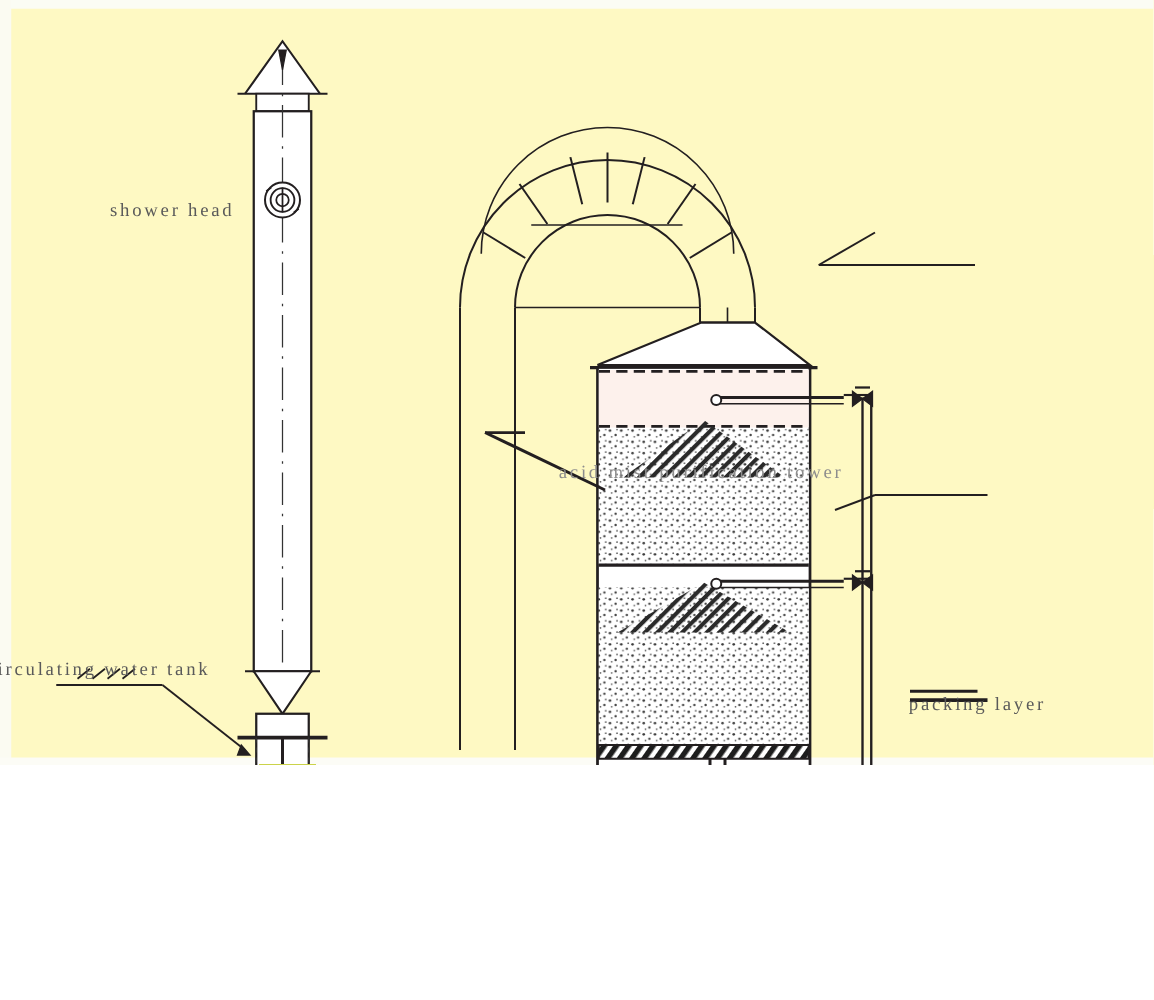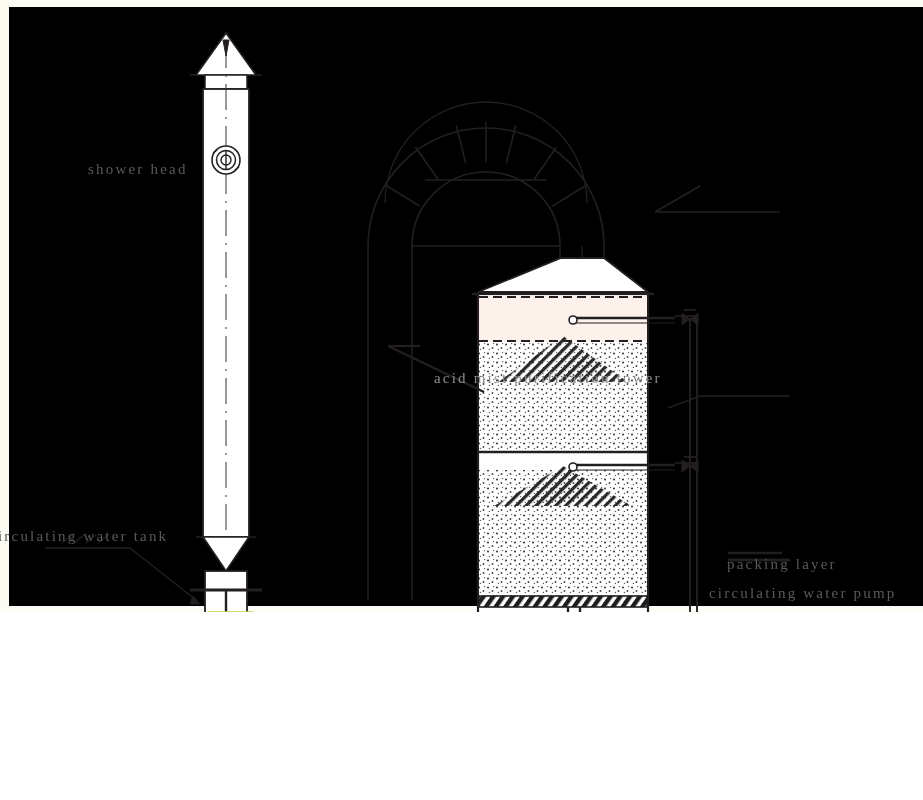--- a/index.html
+++ b/index.html
@@ -1,24 +1,24 @@
 <!DOCTYPE html>
 <html><head>
 <meta charset="utf-8">
 <style>
   html,body{margin:0;padding:0;background:#ffffff;}
   body{width:923px;height:800px;font-family:"Liberation Serif",serif;}
-  #stage{position:relative;width:923px;height:612px;background:#000000;overflow:hidden;}
+  #stage{position:relative;width:923px;height:612px;background:#fef9c3;overflow:hidden;}
   #border-top{position:absolute;left:0;top:0;width:923px;height:7px;background:#fbfcf4;}
   #border-left{position:absolute;left:0;top:0;width:9px;height:800px;background:#fbfbf2;}
   #border-bottom{position:absolute;left:0;bottom:0;width:923px;height:6px;background:#fcfcf6;}
   svg#dwg{position:absolute;left:0;top:0;width:923px;height:800px;}
   .lbl{position:absolute;color:#5a5a5a;font-family:"Liberation Serif",serif;
        font-size:15px;letter-spacing:2.2px;white-space:nowrap;}
-  .lbl-lt{color:#8d8d8d;}
+  .lbl-lt{color:#8d8d8d;margin-left:13px;}
 </style>
 </head>
 <body>
 
 <div id="stage">
   <div id="border-top"></div>
   <div id="border-left"></div>
   <div id="border-bottom"></div>
 
   <svg id="dwg" viewBox="0 0 923 800">
@@ -300,14 +300,13 @@
       <rect x="208" y="612" width="44" height="52"></rect>
       <rect x="208" y="678" width="44" height="42"></rect>
       <line x1="208" y1="638" x2="252" y2="638"></line>
     </g>
   </svg>
 
   <div class="lbl" style="left:88px;top:161px;">shower head</div>
   <div class="lbl lbl-lt" style="left:434px;top:370px;">acid mist purification tower</div>
   <div class="lbl" style="left:-2px;top:528px;">irculating water tank</div>
   <div class="lbl" style="left:727px;top:556px;">packing layer</div>
-  <div class="lbl" style="left:709px;top:585px;">circulating water pump</div>
 </div>
 
 </body></html>

